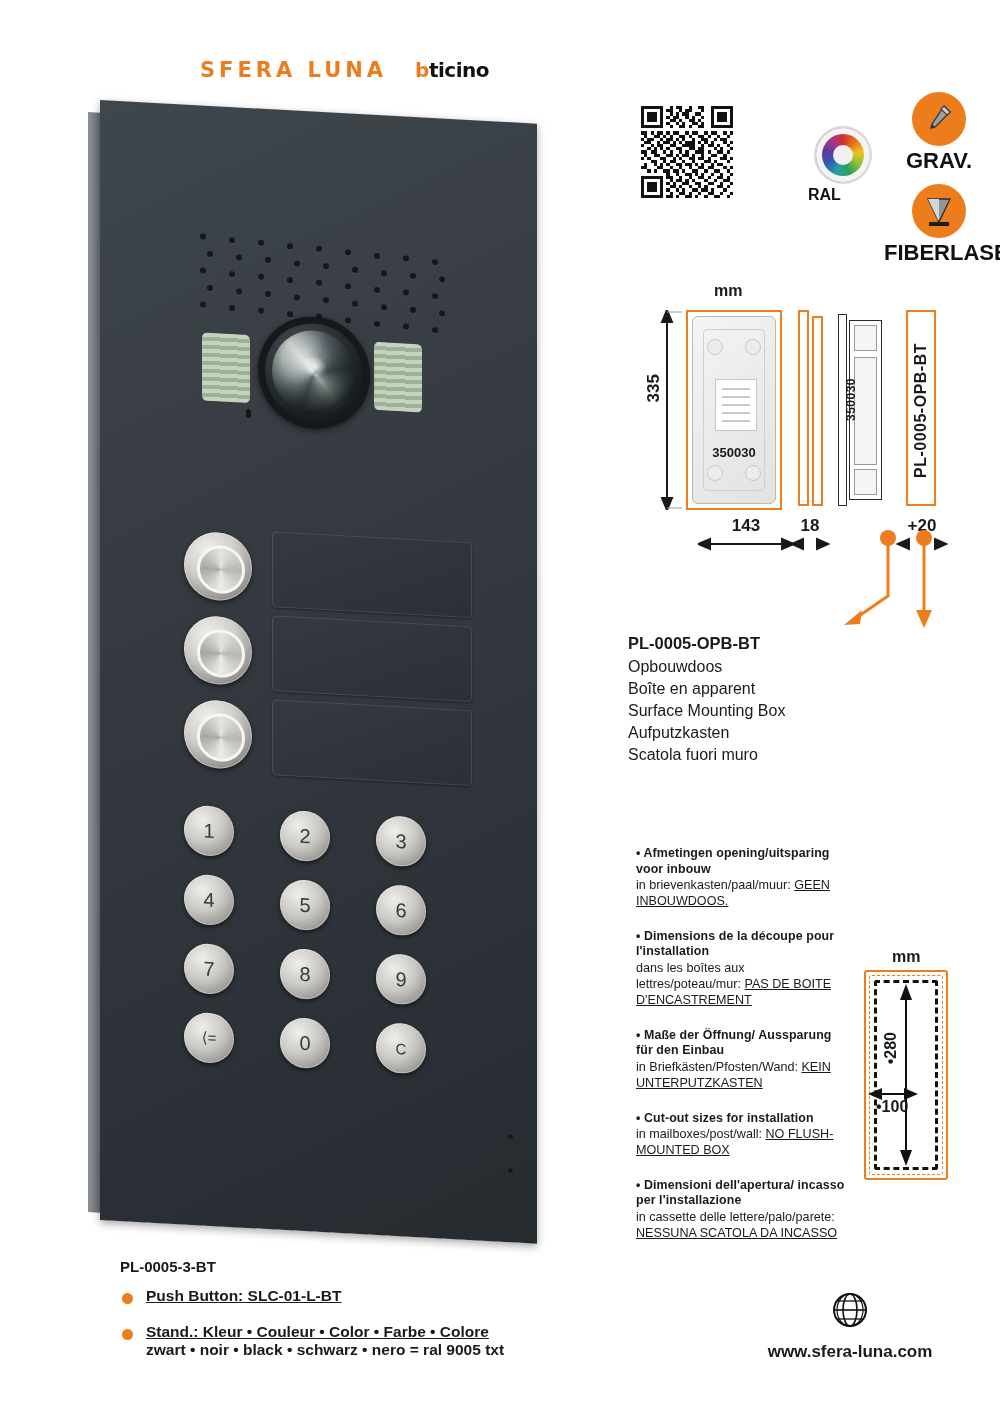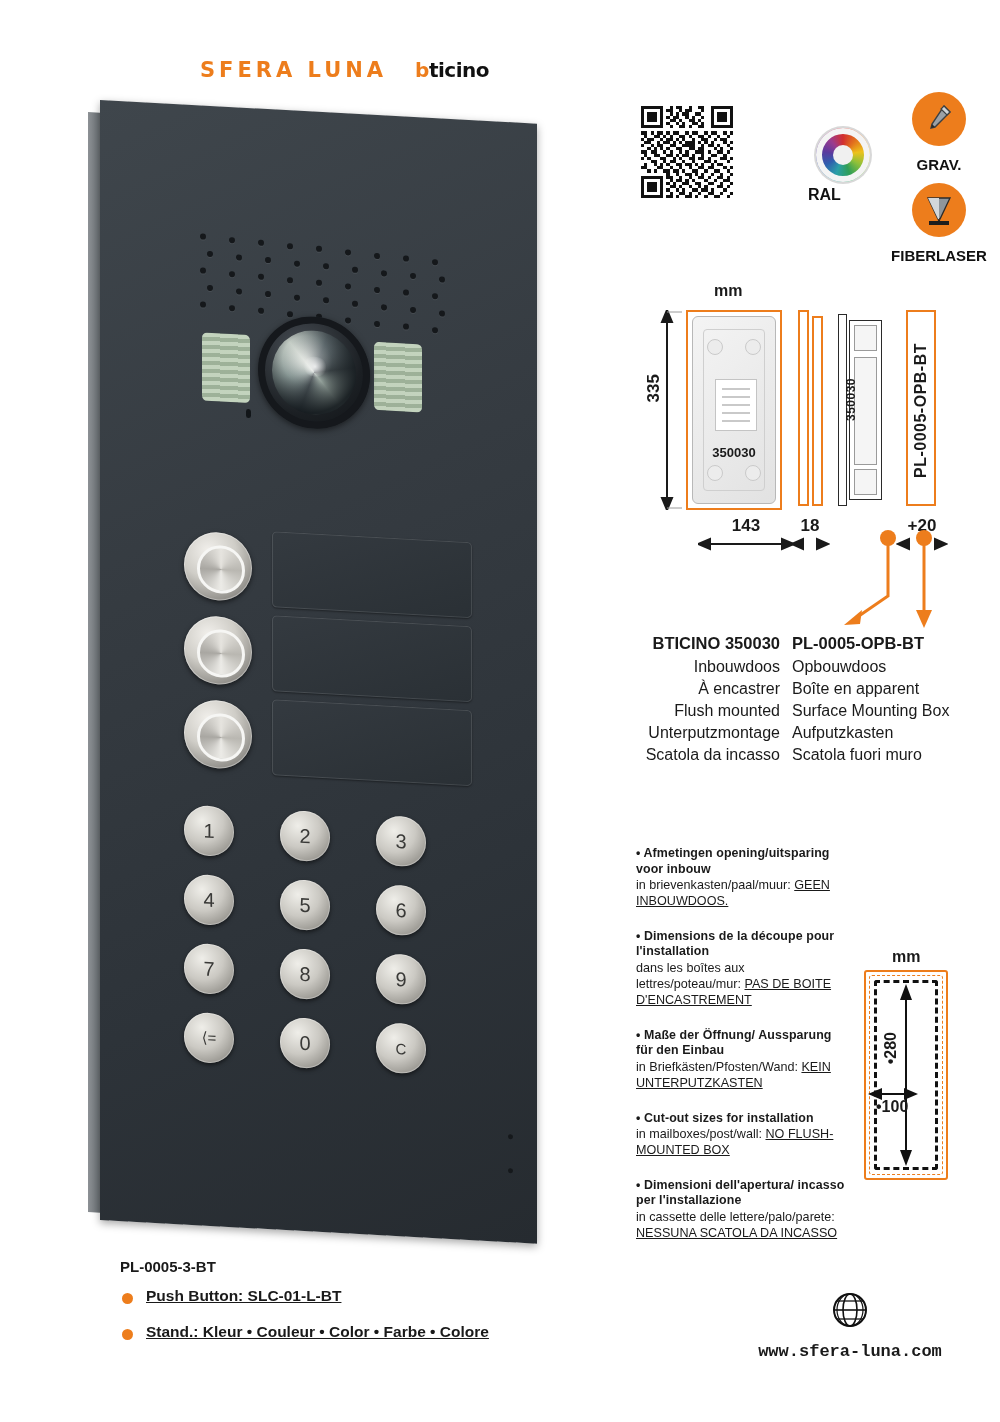--- a/index.html
+++ b/index.html
@@ -114,21 +114,21 @@
     content:""; position:absolute; left:17px; top:17px; width:20px; height:20px; border-radius:50%;
     background:#f0f0f0;
   }
   .ral-label { font-size: 16px; font-weight: bold; margin-top: 4px; color: #111; }
 
   .icon-col { position: absolute; left: 884px; top: 92px; width: 110px; text-align: center; }
   .ico-circle {
     width: 54px; height: 54px; border-radius: 50%; background: #ED7D1C; margin: 0 auto;
     display: flex; align-items: center; justify-content: center;
   }
-  .ico-label { font-size: 15px; font-weight: bold; margin: 10px 0 10px; color: #111; }
+  .ico-label { font-size: 22px; font-weight: bold; margin: 2px 0 10px; color: #111; }
 
   
   .tech { position: absolute; left: 630px; top: 282px; width: 350px; height: 270px; }
   .tech-mm { position: absolute; left: 84px; top: 0; font-size: 16px; font-weight: bold; }
   .box-outline { position: absolute; border: 2.5px solid #ED7D1C; background: #fff; }
   .box-main { left: 56px; top: 28px; width: 96px; height: 200px; }
   .box-inner {
     position: absolute; left: 62px; top: 34px; width: 84px; height: 188px; border-radius: 6px;
     background: linear-gradient(135deg,#f4f4f4,#e2e2e2); border: 1.5px solid #b8b8b8;
   }
@@ -195,21 +195,21 @@
   
   .foot { position: absolute; left: 120px; top: 1258px; width: 440px; }
   .foot-code { font-size: 15px; font-weight: bold; margin-bottom: 12px; }
   .foot-row { position: relative; padding-left: 26px; margin-bottom: 18px; }
   .bullet { position: absolute; left: 2px; top: 6px; width: 11px; height: 11px; border-radius: 50%; background: #ED7D1C; }
   .foot-l1 { font-size: 15.5px; font-weight: bold; text-decoration: underline; }
   .foot-l2 { font-size: 15.5px; font-weight: bold; }
 
   .web { position: absolute; left: 700px; top: 1290px; width: 300px; text-align: center; }
   .globe { margin: 0 auto 8px; }
-  .web-url { font-size: 17px; font-weight: bold; font-family: Liberation Mono, monospace; }
+  .web-url { font-size: 17px; font-weight: bold; }
 </style>
 </head>
 <body>
 
 <div class="page">
 
   <div class="brandbar">
     <div class="sfera-logo">
       <span class="o">SFERA LUNA</span>
     </div>
@@ -666,28 +666,20 @@
       <circle cx="62" cy="8" r="8" fill="#ED7D1C"></circle>
     </svg>
     <svg class="callout" style="left:274px; top:248px; width:40px; height:106px;" viewBox="0 0 40 106" aria-hidden="true">
       <path d="M20,12 L20,84" stroke="#ED7D1C" stroke-width="3" fill="none"></path>
       <polygon points="20,98 12,80 28,80" fill="#ED7D1C"></polygon>
       <circle cx="20" cy="8" r="8" fill="#ED7D1C"></circle>
     </svg>
   </div>
 
   <div class="descs">
-    <div class="desc-col desc-left">
-      <div class="desc-head">BTICINO 350030</div>
-      <div>Inbouwdoos</div>
-      <div>À encastrer</div>
-      <div>Flush mounted</div>
-      <div>Unterputzmontage</div>
-      <div>Scatola da incasso</div>
-    </div>
     <div class="desc-col desc-right">
       <div class="desc-head">PL-0005-OPB-BT</div>
       <div>Opbouwdoos</div>
       <div>Boîte en apparent</div>
       <div>Surface Mounting Box</div>
       <div>Aufputzkasten</div>
       <div>Scatola fuori muro</div>
     </div>
   </div>
 
@@ -735,20 +727,21 @@
 
   <div class="foot">
     <div class="foot-code">PL-0005-3-BT</div>
     <div class="foot-row">
       <span class="bullet"></span>
       <div class="foot-l1">Push Button: SLC-01-L-BT</div>
     </div>
     <div class="foot-row">
       <span class="bullet"></span>
       <div class="foot-l1">Stand.: Kleur • Couleur • Color • Farbe • Colore</div>
+      <div class="foot-l2">zwart • noir • black • schwarz • nero = ral 9005 txt</div>
     </div>
   </div>
 
   <div class="web">
     <svg class="globe" width="40" height="40" viewBox="0 0 40 40" aria-hidden="true">
       <circle cx="20" cy="20" r="16" fill="none" stroke="#111" stroke-width="2"></circle>
       <ellipse cx="20" cy="20" rx="7" ry="16" fill="none" stroke="#111" stroke-width="1.6"></ellipse>
       <ellipse cx="20" cy="20" rx="13" ry="16" fill="none" stroke="#111" stroke-width="1.2"></ellipse>
       <line x1="4" y1="20" x2="36" y2="20" stroke="#111" stroke-width="1.6"></line>
       <line x1="7" y1="11" x2="33" y2="11" stroke="#111" stroke-width="1.3"></line>

